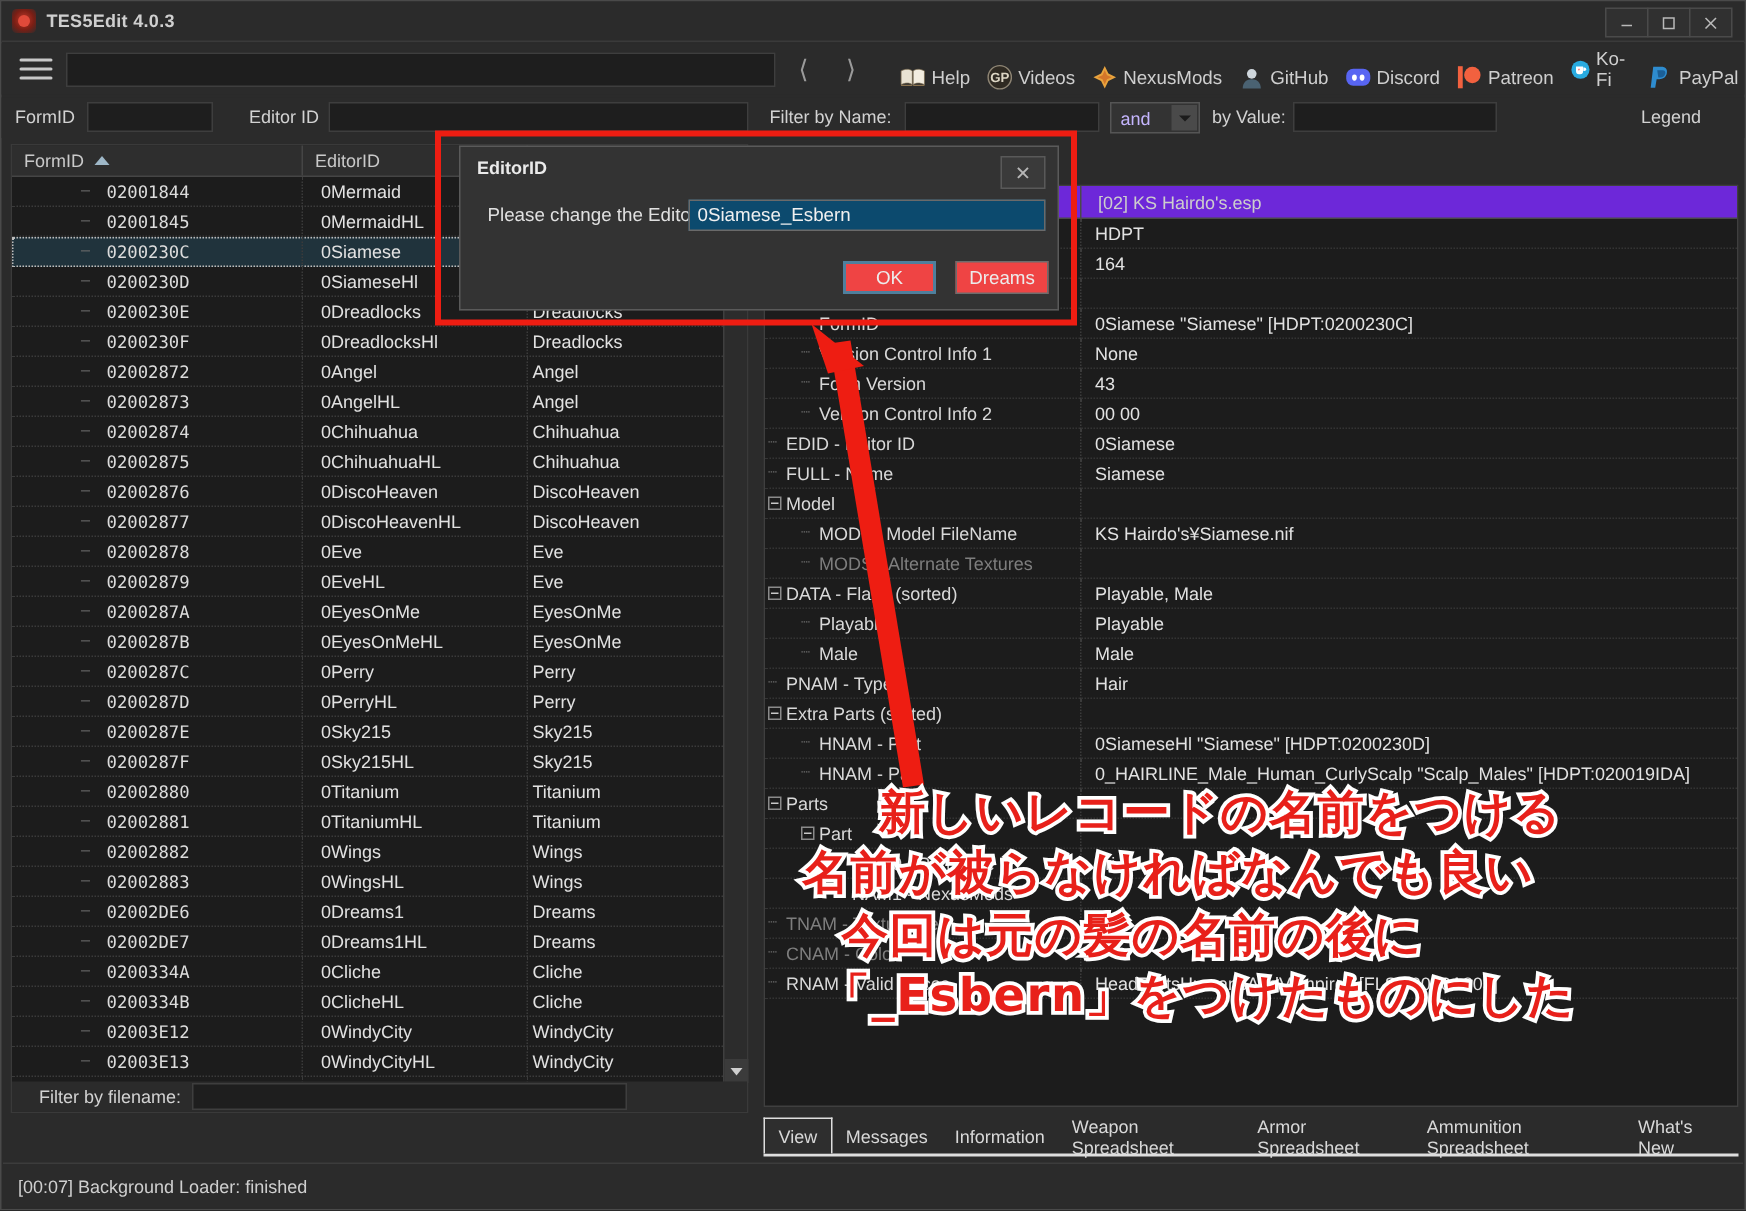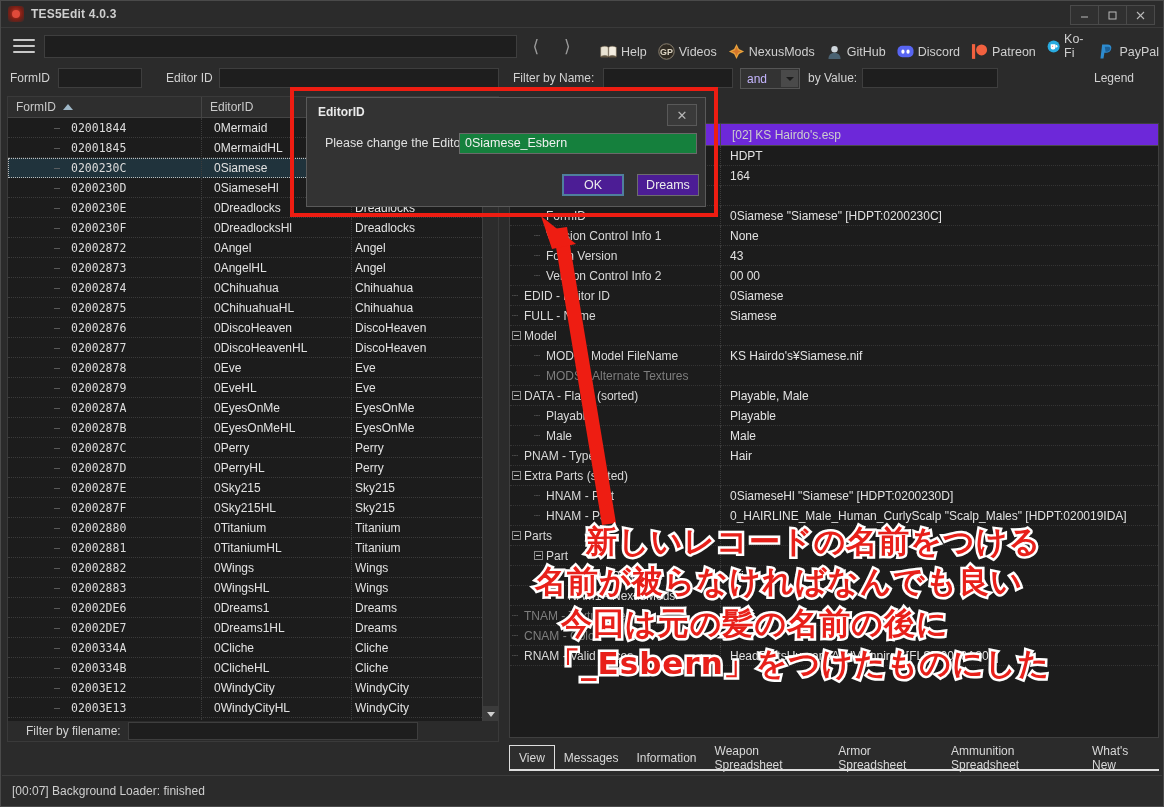--- a/index.html
+++ b/index.html
@@ -273,28 +273,28 @@
     display: flex; align-items: center; justify-content: center;
     color: #b6b6b6; font-size: 13px;
   }
   #dlg-label {
     position: absolute; left: 18px; top: 38px;
     font-size: 12.5px; color: #e0e0e0;
   }
   #dlg-input {
     position: absolute; left: 152px; top: 35px;
     width: 238px; height: 21px;
-    background: #15803d; border: 1px solid #6a6a6a;
+    background: #0c4a6e; border: 1px solid #6a6a6a;
     color: #f0f0f0; font-size: 12.5px;
     padding-left: 5px; line-height: 19px;
     white-space: nowrap; overflow: hidden;
   }
   .dlg-btn {
     position: absolute; top: 172px; width: 62px; height: 22px;
-    background: #4c1d95; border: 1px solid #6d6d6d;
+    background: #ef4444; border: 1px solid #6d6d6d;
     display: flex; align-items: center; justify-content: center;
     font-size: 12.5px; color: #ececec;
   }
   #btn-ok { left: 255px; top: 76px; border: 2px solid #4f7f9d; }
   #btn-cancel { left: 330px; top: 76px; }
 
   
   #anno { position: absolute; left:0; top:0; width: 1164px; height: 807px; pointer-events: none; z-index: 60; }
   .jp {
     position: absolute;

